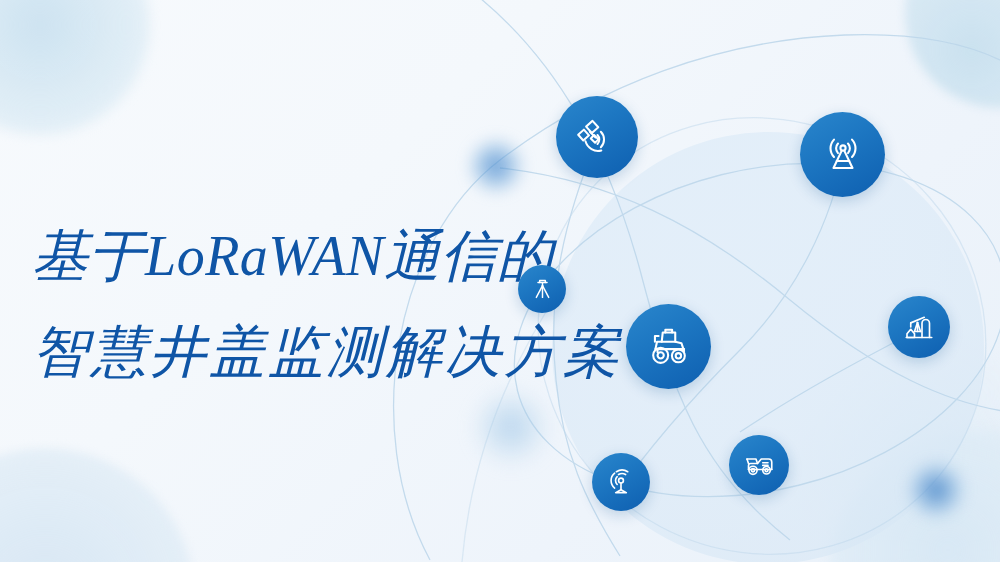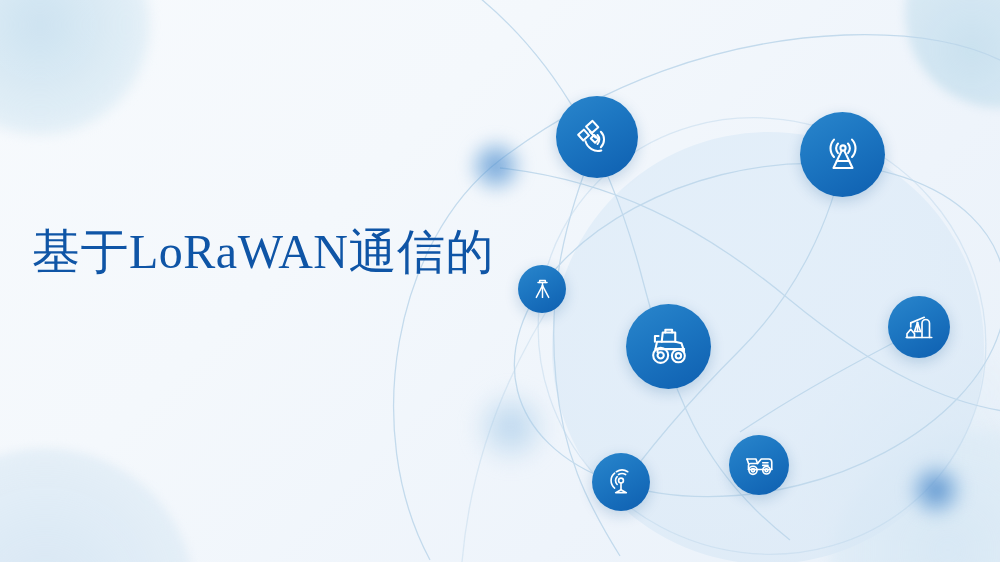--- a/index.html
+++ b/index.html
@@ -98,26 +98,27 @@
 
   
   .title-block {
     position: absolute;
     left: 32px;
     top: 228px;
     width: 520px;
   }
   .title-line {
     font-family: "Liberation Serif", "DejaVu Serif", serif;
-    font-size: 48px;
+    font-size: 56px;
     line-height: 1.0;
     font-weight: 400;
     color: #0f55a6;
     letter-spacing: .5px;
     white-space: nowrap;
+    font-style: italic;
   }
   .title-line.l2 {
     margin-top: 40px;
     letter-spacing: 3px;
   }
 
   
   .node {
     position: absolute;
     border-radius: 50%;
@@ -151,20 +152,21 @@
       <path d="M 500 168 C 610 180 700 225 790 300 C 880 374 950 404 1010 412"></path>
       <path d="M 597 140 C 560 230 548 300 556 380 C 563 452 585 500 620 556"></path>
       <path d="M 845 150 C 830 230 790 300 740 350 C 680 410 640 460 612 500"></path>
       <path d="M 918 330 C 860 360 800 392 740 432"></path>
       <path d="M 560 290 C 500 380 470 470 462 562" opacity="0.5"></path>
     </g>
   </svg>
 
   <div class="title-block">
     <div class="title-line l1" style="color: rgb(15, 85, 166);">基于LoRaWAN通信的</div>
+    <div class="title-line l2" style="color: rgb(15, 85, 166);">智慧井盖监测解决方案</div>
   </div>
 
   <div class="dot dot-a"></div>
   <div class="dot dot-b"></div>
   <div class="dot dot-c"></div>
 
   <div class="node" id="node-satellite" title="卫星通信" style="left: 556px; top: 96px; width: 82px; height: 82px;">
     <span>
       <svg width="46" height="46" viewBox="0 0 48 48" fill="none" stroke="#ffffff" stroke-width="2.1" stroke-linecap="round" stroke-linejoin="round">
         <rect x="14.5" y="9" width="9" height="9" transform="rotate(-42 19 13.5)"></rect>

